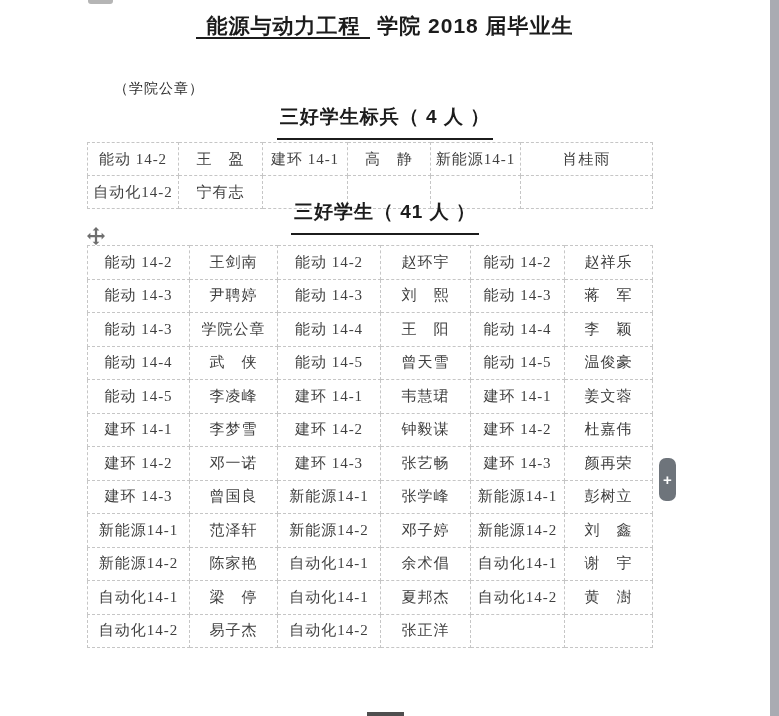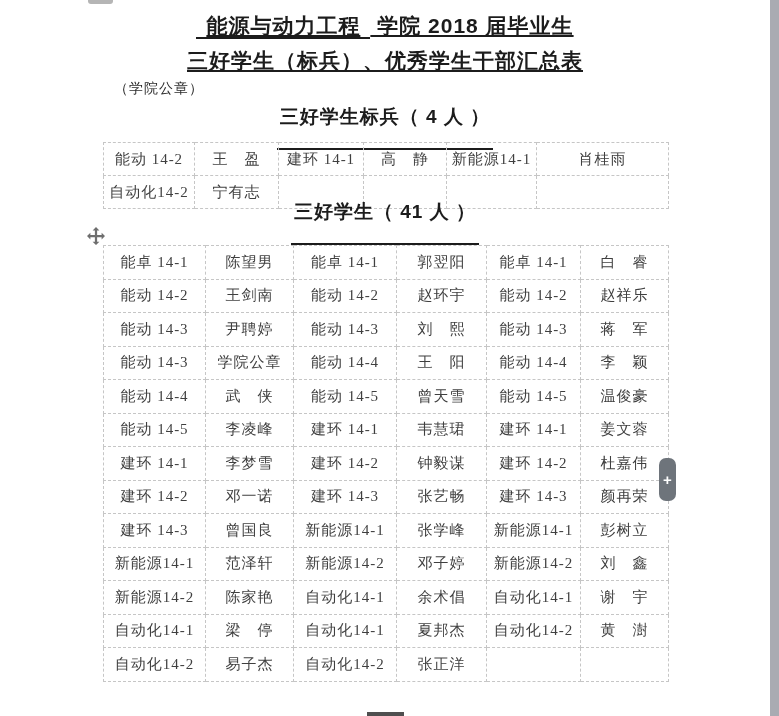--- a/index.html
+++ b/index.html
@@ -14,37 +14,36 @@
   body{
     width:779px;height:716px;position:relative;overflow:hidden;
     background:var(--page_bg);
     font-family:"Liberation Serif","DejaVu Serif",serif;
   }
   .doc-titles{
     position:absolute;top:8px;left:0;width:770px;text-align:center;
     font-family:"Liberation Sans","DejaVu Sans",sans-serif;
     font-weight:bold;font-size:21px;color:var(--title_text);line-height:35px;
     letter-spacing:1px;
-    text-decoration:underline;
   }
   .underlined{border-bottom:2px solid var(--title_text);padding:0 10px;}
   .seal-note{
     position:absolute;left:114px;top:80px;font-size:14px;color:#2b2b2b;
     letter-spacing:1px;
   }
   .sec-heading{
     position:absolute;left:0;width:770px;text-align:center;
     font-family:"Liberation Sans","DejaVu Sans",sans-serif;
     font-weight:bold;font-size:19px;color:var(--title_text);letter-spacing:1px;
   }
-  .sec-heading .hu{border-bottom:2px solid var(--title_text);padding:0 3px 18px 3px;display:inline-block;}
+  .sec-heading .hu{border-bottom:2px solid var(--title_text);padding:0 3px 8px 3px;display:inline-block;}
   #heading1{top:104px;}
   #heading2{top:199px;}
   table{
-    position:absolute;left:103px;width:565px;
+    position:absolute;left:87px;width:565px;
     border-collapse:collapse;table-layout:fixed;
   }
   #table1{top:142px;}
   #table2{top:245px;}
   td{
     border:1px dashed var(--grid_border);
     text-align:center;vertical-align:middle;
     font-size:15px;color:var(--text);padding:0;letter-spacing:1px;
     overflow:hidden;white-space:nowrap;
   }
@@ -73,21 +72,20 @@
     background:#4f4f4f;
   }
 </style>
 </head>
 <body>
 
 <div class="top-edge-fragment"></div>
 
 <div class="doc-titles">
   <div><span class="underlined">能源与动力工程</span><span> 学院 2018 届毕业生</span></div>
-  <div>三好学生（标兵）、优秀学生干部汇总表</div>
 </div>
 
 <div class="seal-note">（学院公章）</div>
 
 <div class="sec-heading" id="heading1">
   <span class="hu">三好学生标兵（ 4 人 ）</span>
 </div>
 
 <table id="table1">
   <colgroup>
@@ -132,28 +130,20 @@
   <colgroup>
     <col style="width:102px">
       <col style="width:88px">
       <col style="width:103px">
     <col style="width:90px">
       <col style="width:94px">
       <col style="width:88px">
   </colgroup>
   <tbody>
       <tr>
-        <td>能卓 14-1</td>
-        <td>陈望男</td>
-        <td>能卓 14-1</td>
-        <td>郭翌阳</td>
-        <td>能卓 14-1</td>
-        <td>白　睿</td>
-      </tr>
-      <tr>
         <td>能动 14-2</td>
         <td>王剑南</td>
         <td>能动 14-2</td>
         <td>赵环宇</td>
         <td>能动 14-2</td>
         <td>赵祥乐</td>
       </tr>
       <tr>
         <td>能动 14-3</td>
         <td>尹聘婷</td>

